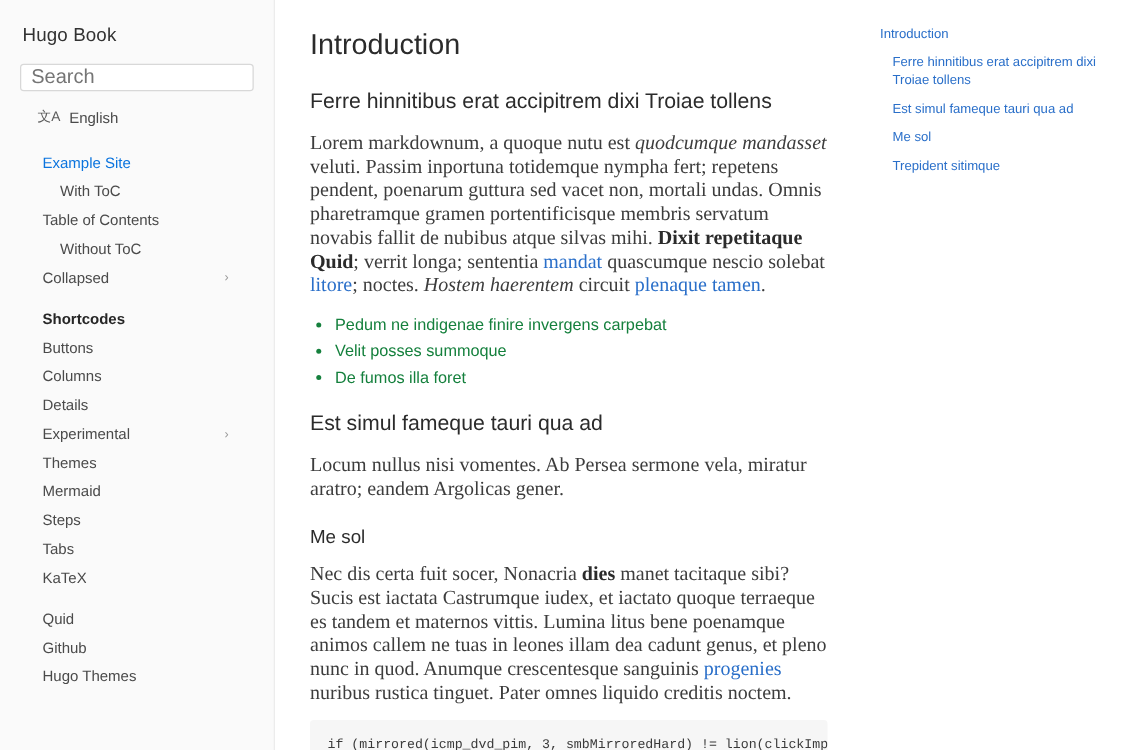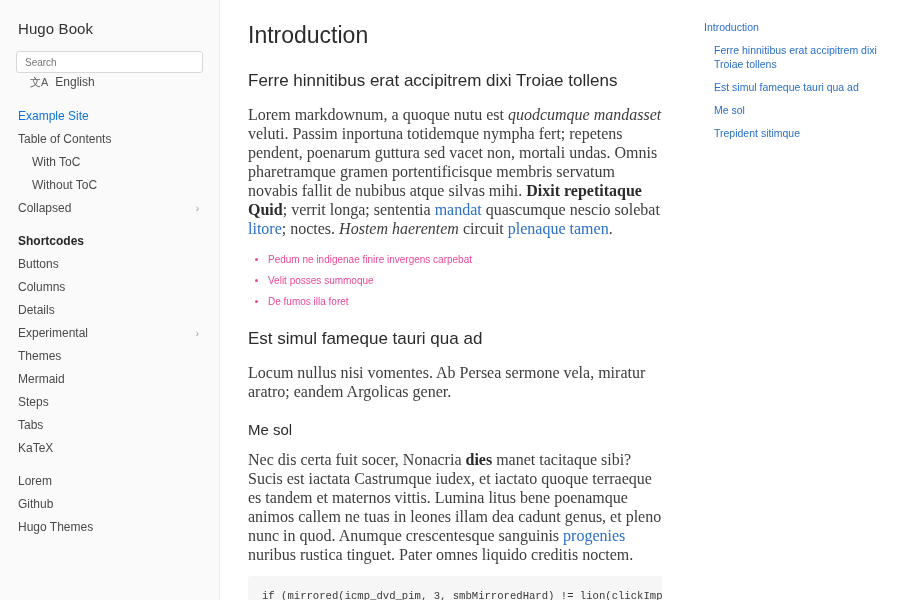--- a/index.html
+++ b/index.html
@@ -32,42 +32,43 @@
     color: #323232;
     margin: 2px 0 14px 2px;
     letter-spacing: 0.1px;
   }
   .search-box {
     width: 100%;
     height: 22px;
     border: 1px solid #d8d8d8;
     border-radius: 3px;
     background: #fff;
-    font-size: 10px;
+    font-size: 16px;
     color: #9a9a9a;
     padding: 0 8px;
     font-family: "Liberation Sans", sans-serif;
     outline: none;
+    margin-bottom: 12px;
   }
   .lang-row {
     display: flex;
     align-items: center;
     gap: 7px;
     padding: 2px 2px 2px 2px;
     margin-bottom: 14px;
     color: #4a4a4a;
     font-size: 12px;
     margin-left: 12px;
   }
   .lang-icon {
     font-size: 11px;
     color: #5c5c5c;
     line-height: 1;
   }
-  .nav-list { list-style: none; margin: 0; padding: 0; text-align: center; }
+  .nav-list { list-style: none; margin: 16px; padding: 0; text-align: center; }
   .nav-item {
     display: flex;
     align-items: center;
     justify-content: space-between;
     padding: 4px 2px;
     color: #4a4a4a;
     font-size: 12px;
     line-height: 15px;
   }
   .nav-item .label { white-space: nowrap; overflow: hidden; text-overflow: ellipsis; }
@@ -113,23 +114,23 @@
     color: #3d3d3d;
     margin: 0 0 12px 0;
     font-family: Liberation Serif, serif;
   }
   a.link { color: #2a6fc9; text-decoration: none; }
   em { font-style: italic; }
   strong { font-weight: bold; color: #2b2b2b; }
   ul.bullets {
     margin: 2px 0 8px 0;
     padding-left: 20px;
-    font-size: 10px;
+    font-size: 13px;
     line-height: 19px;
-    color: #ec4899;
+    color: #15803d;
   }
   ul.bullets li { margin: 2px 0; }
   pre.code {
     background: #f6f6f6;
     border-radius: 3px;
     margin: 6px 0 0 0;
     padding: 12px 14px;
     font-family: "Liberation Mono", monospace;
     font-size: 10.6px;
     line-height: 16.5px;
@@ -164,25 +165,25 @@
 
     <div class="lang-row">
       <span class="lang-icon">文A</span>
       <span>English</span>
     </div>
 
     <ul class="nav-list">
       <li class="nav-item active">
         <span class="label">Example Site</span>
       </li>
-      <li class="nav-item">
-        <span class="label">Table of Contents</span>
-      </li>
       <li class="nav-item indent1">
         <span class="label">With ToC</span>
+      </li>
+      <li class="nav-item">
+        <span class="label">Table of Contents</span>
       </li>
       <li class="nav-item indent1">
         <span class="label">Without ToC</span>
       </li>
       <li class="nav-item">
         <span class="label">Collapsed</span>
         <span class="chevron">›</span>
       </li>
       <li class="nav-gap"></li>
       <li class="nav-item bold">
@@ -211,21 +212,21 @@
         <span class="label">Steps</span>
       </li>
       <li class="nav-item">
         <span class="label">Tabs</span>
       </li>
       <li class="nav-item">
         <span class="label">KaTeX</span>
       </li>
       <li class="nav-gap"></li>
       <li class="nav-item">
-        <span class="label">Lorem</span>
+        <span class="label">Quid</span>
       </li>
       <li class="nav-item">
         <span class="label">Github</span>
       </li>
       <li class="nav-item">
         <span class="label">Hugo Themes</span>
       </li>
     </ul>
   </aside>
 

